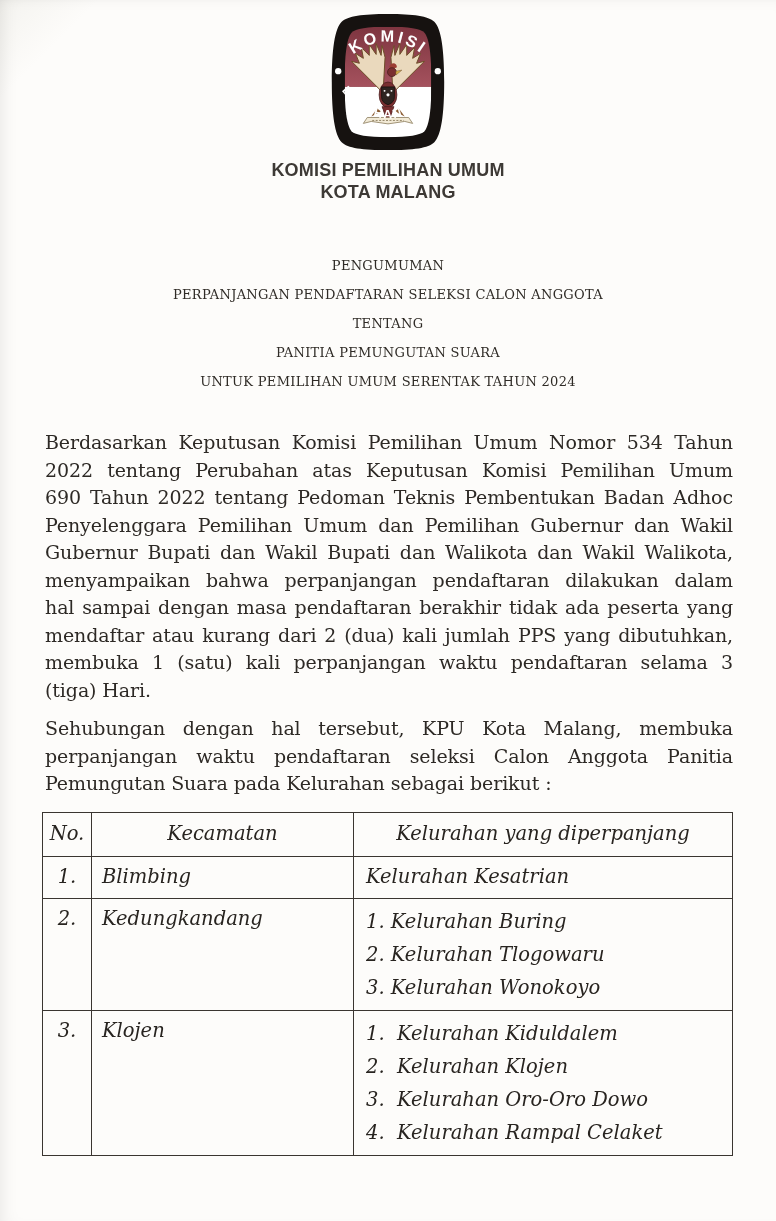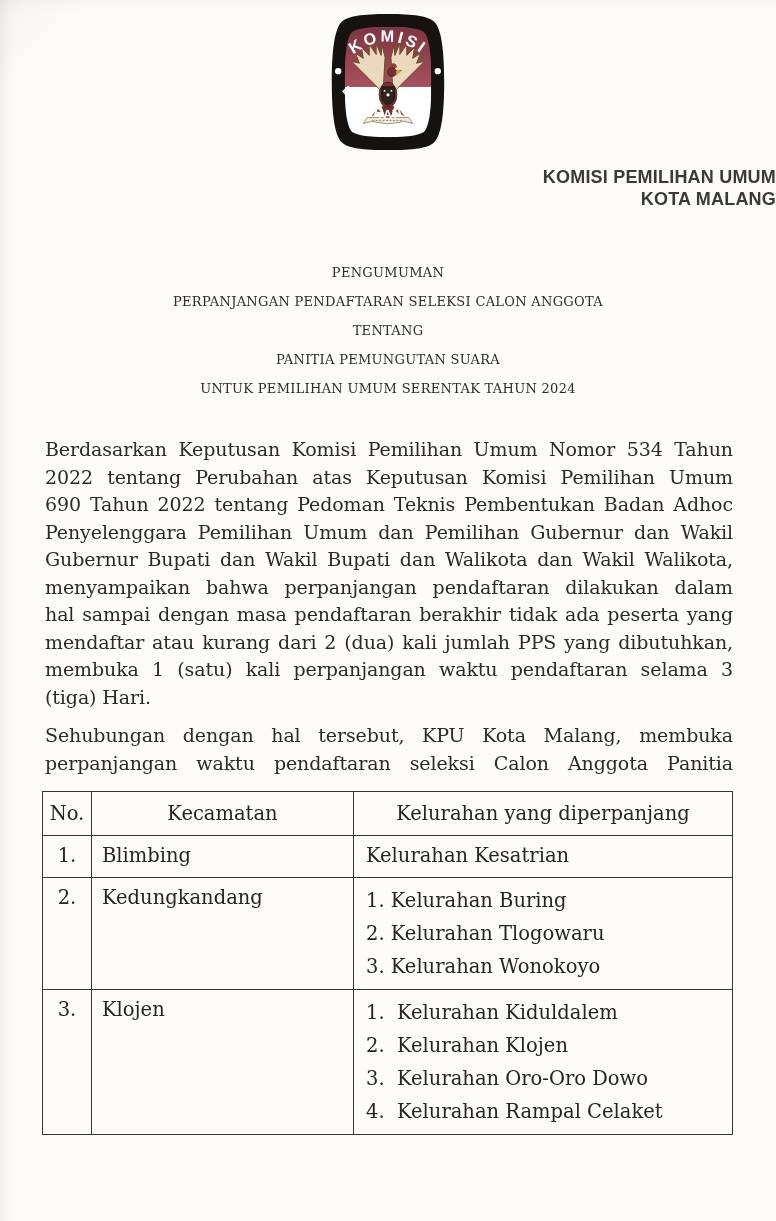--- a/index.html
+++ b/index.html
@@ -9,35 +9,35 @@
     margin:0 auto;
     background:linear-gradient(135deg,#f4f3ef 0%,#fdfcfa 5%,#fdfcfa 100%);
     font-family:"DejaVu Serif", serif;
     color:#2d2925;
     overflow:hidden;
     box-shadow:inset 14px 0 22px -18px rgba(0,0,0,.14), inset 0 10px 18px -16px rgba(0,0,0,.10);
   }
   .logo-wrap{padding-top:12px;text-align:center;}
   .logo-wrap svg{display:block;margin:0 auto;}
   .org{
-    margin-top:15px;text-align:right;
+    margin-top:8px;text-align:center;
     font-family:"Liberation Sans", sans-serif;font-weight:bold;
     font-size:18px;line-height:21.5px;color:#3d3935;letter-spacing:.2px;
   }
   .title-block{
     margin-top:48px;text-align:center;
     font-size:13px;line-height:29px;color:#2f2b26;letter-spacing:.3px;
   }
   .body-text{margin:33px 43px 0 45px;font-size:19px;letter-spacing:-.1px;}
   .para{margin:0 0 11px 0;}
   .jline{line-height:27.5px;text-align:justify;text-align-last:justify;}
   .jline.last{text-align-last:left;}
   table.ktable{
     margin:14px 0 12px 42px;border-collapse:collapse;table-layout:fixed;width:690px;
-    font-size:19.5px;color:#282420;
+    font-size:19.5px;color:#282420;font-style:italic;
   }
   .ktable th,.ktable td{border:1.5px solid #3a3530;}
   .ktable th{
     font-weight:normal;text-align:center;vertical-align:middle;
     height:41px;line-height:26px;
   }
   .ktable td{vertical-align:top;padding-top:6px;padding-bottom:6px;}
   .ktable td.c-no{text-align:center;height:29px;line-height:27.5px;}
   .ktable td.c-kec{padding-left:10px;line-height:27.5px;}
   .ktable td.c-kel{padding-left:12px;}
@@ -125,20 +125,21 @@
         <div class="jline">Gubernur Bupati dan Wakil Bupati dan Walikota dan Wakil Walikota,</div>
         <div class="jline">menyampaikan bahwa perpanjangan pendaftaran dilakukan dalam</div>
         <div class="jline">hal sampai dengan masa pendaftaran berakhir tidak ada peserta yang</div>
         <div class="jline">mendaftar atau kurang dari 2 (dua) kali jumlah PPS yang dibutuhkan,</div>
         <div class="jline">membuka 1 (satu) kali perpanjangan waktu pendaftaran selama 3</div>
         <div class="jline last">(tiga) Hari.</div>
       </div>
       <div class="para">
         <div class="jline">Sehubungan dengan hal tersebut, KPU Kota Malang, membuka</div>
         <div class="jline">perpanjangan waktu pendaftaran seleksi Calon Anggota Panitia</div>
+        <div class="jline last">Pemungutan Suara pada Kelurahan sebagai berikut :</div>
       </div>
     </div>
 
   <table class="ktable">
     <colgroup>
       <col style="width:49px">
       <col style="width:262px">
       <col style="width:379px">
     </colgroup>
     <thead>

